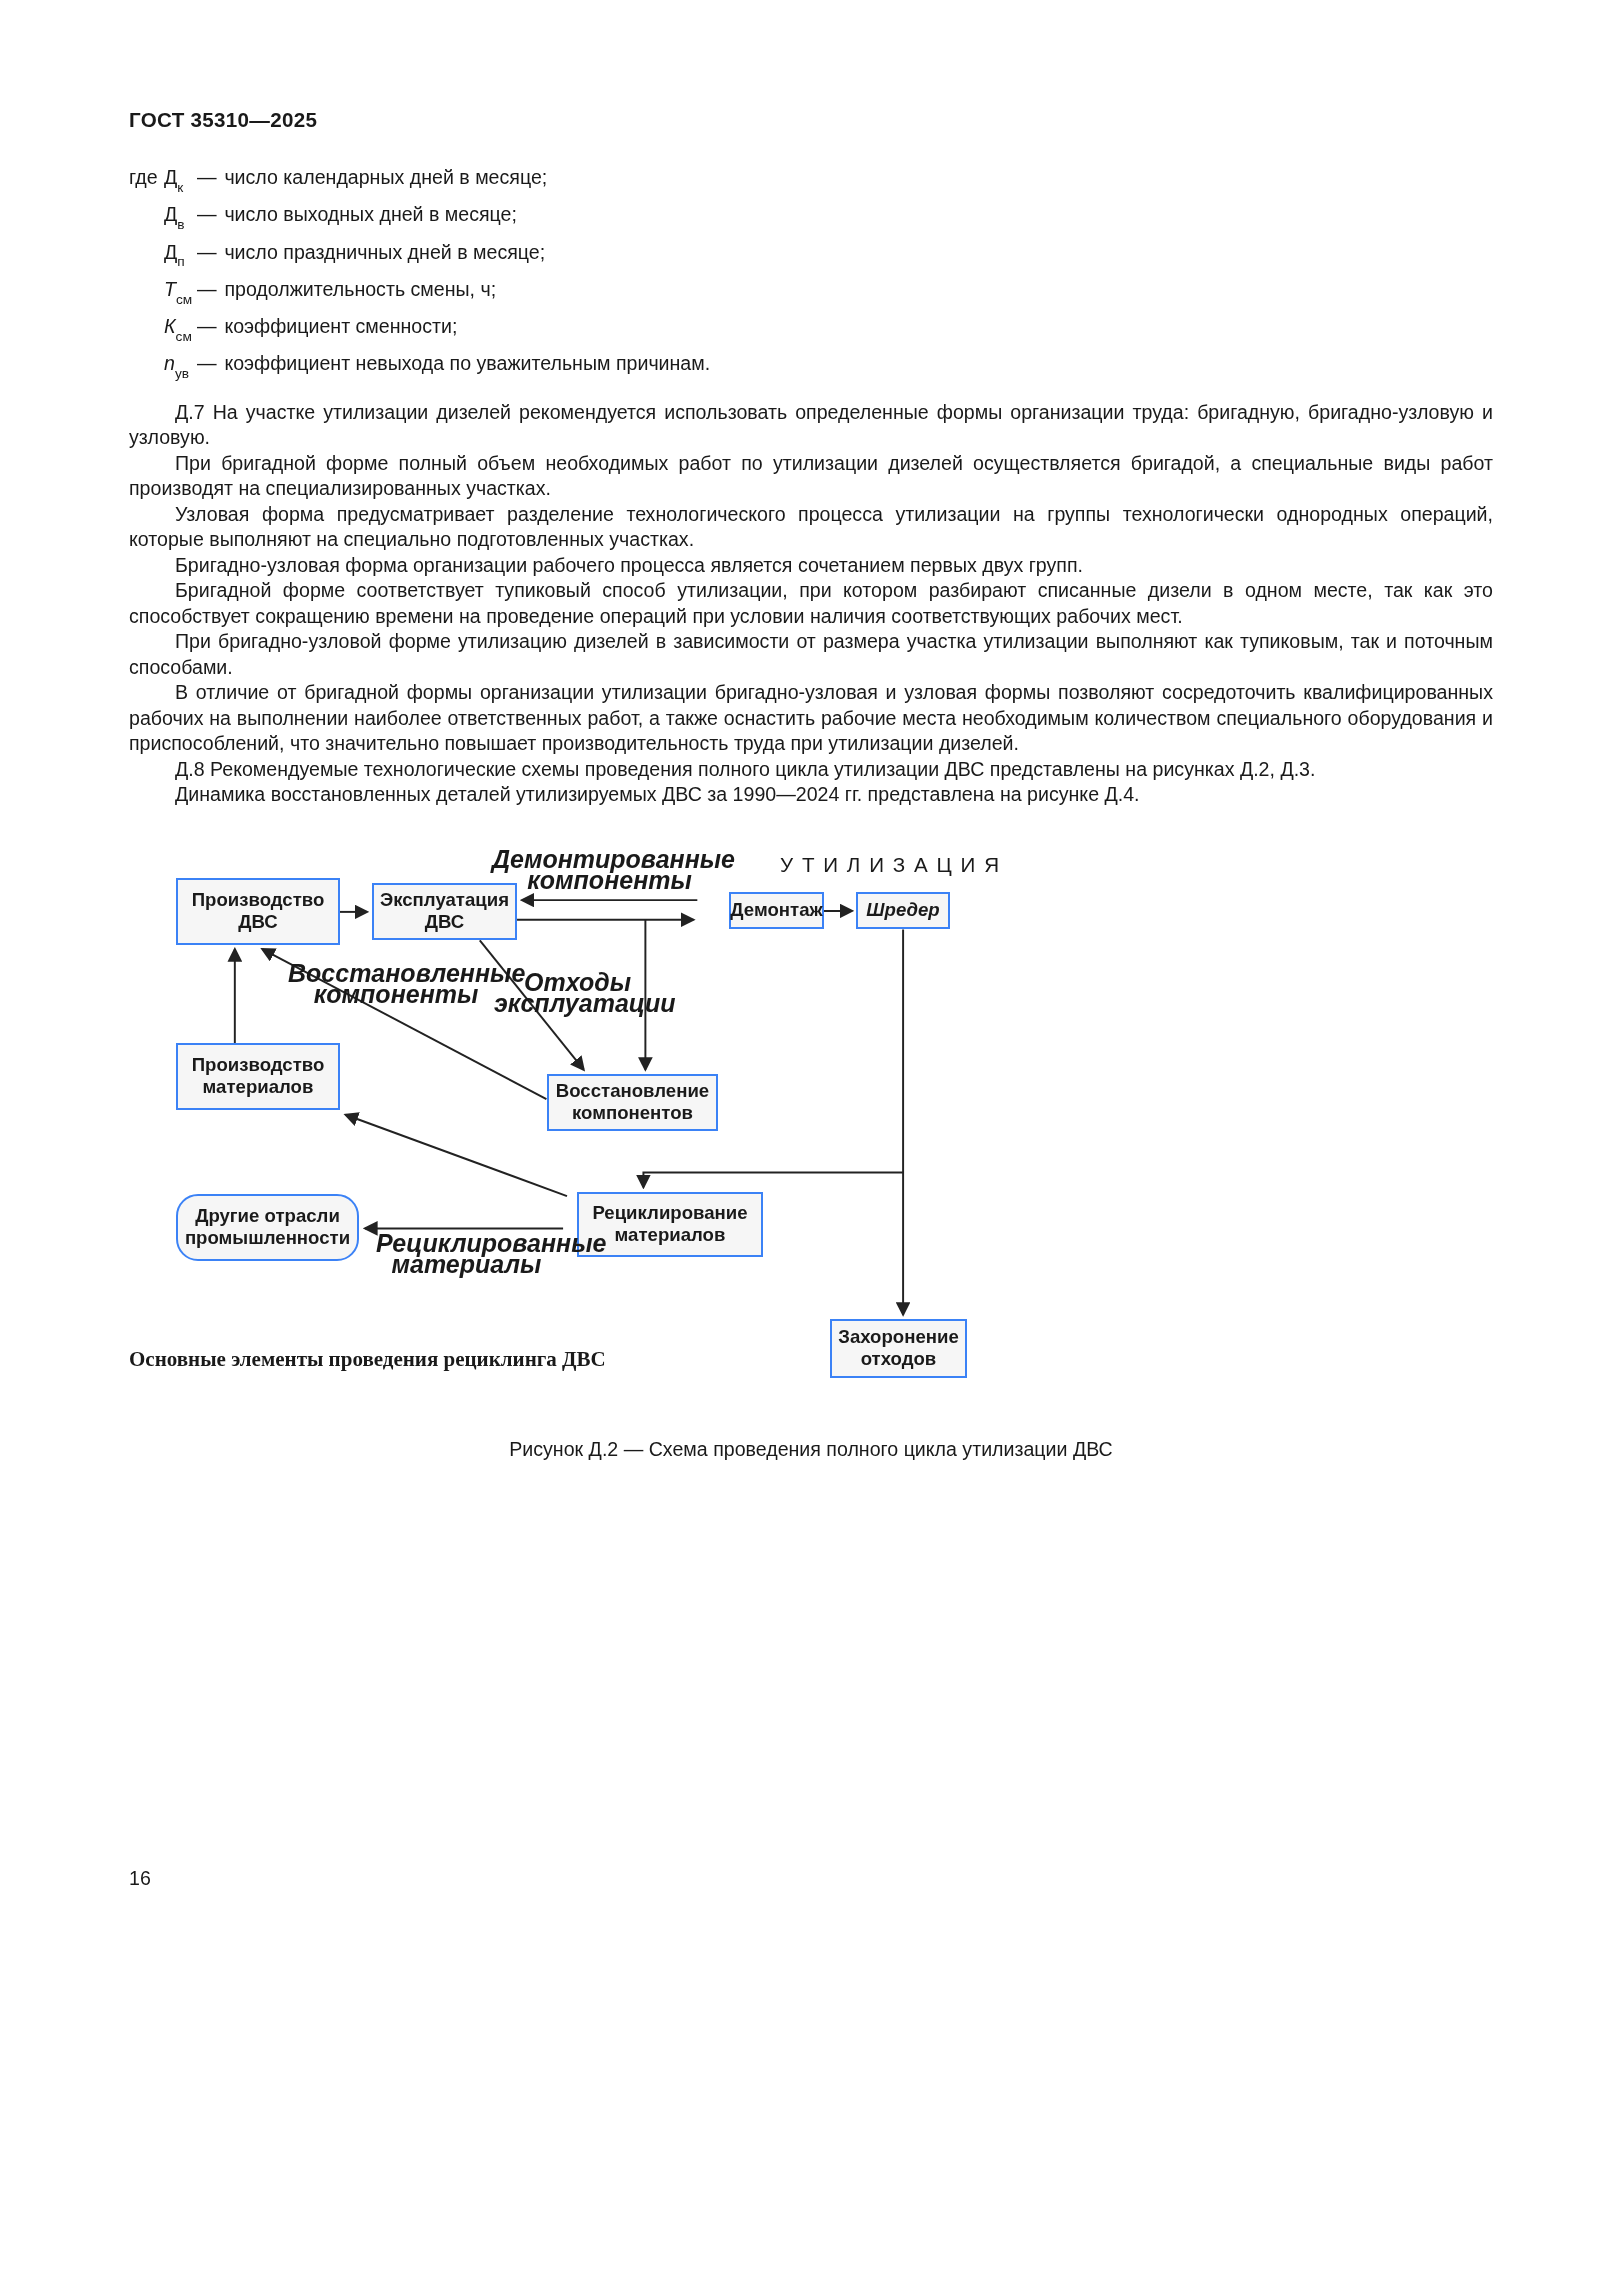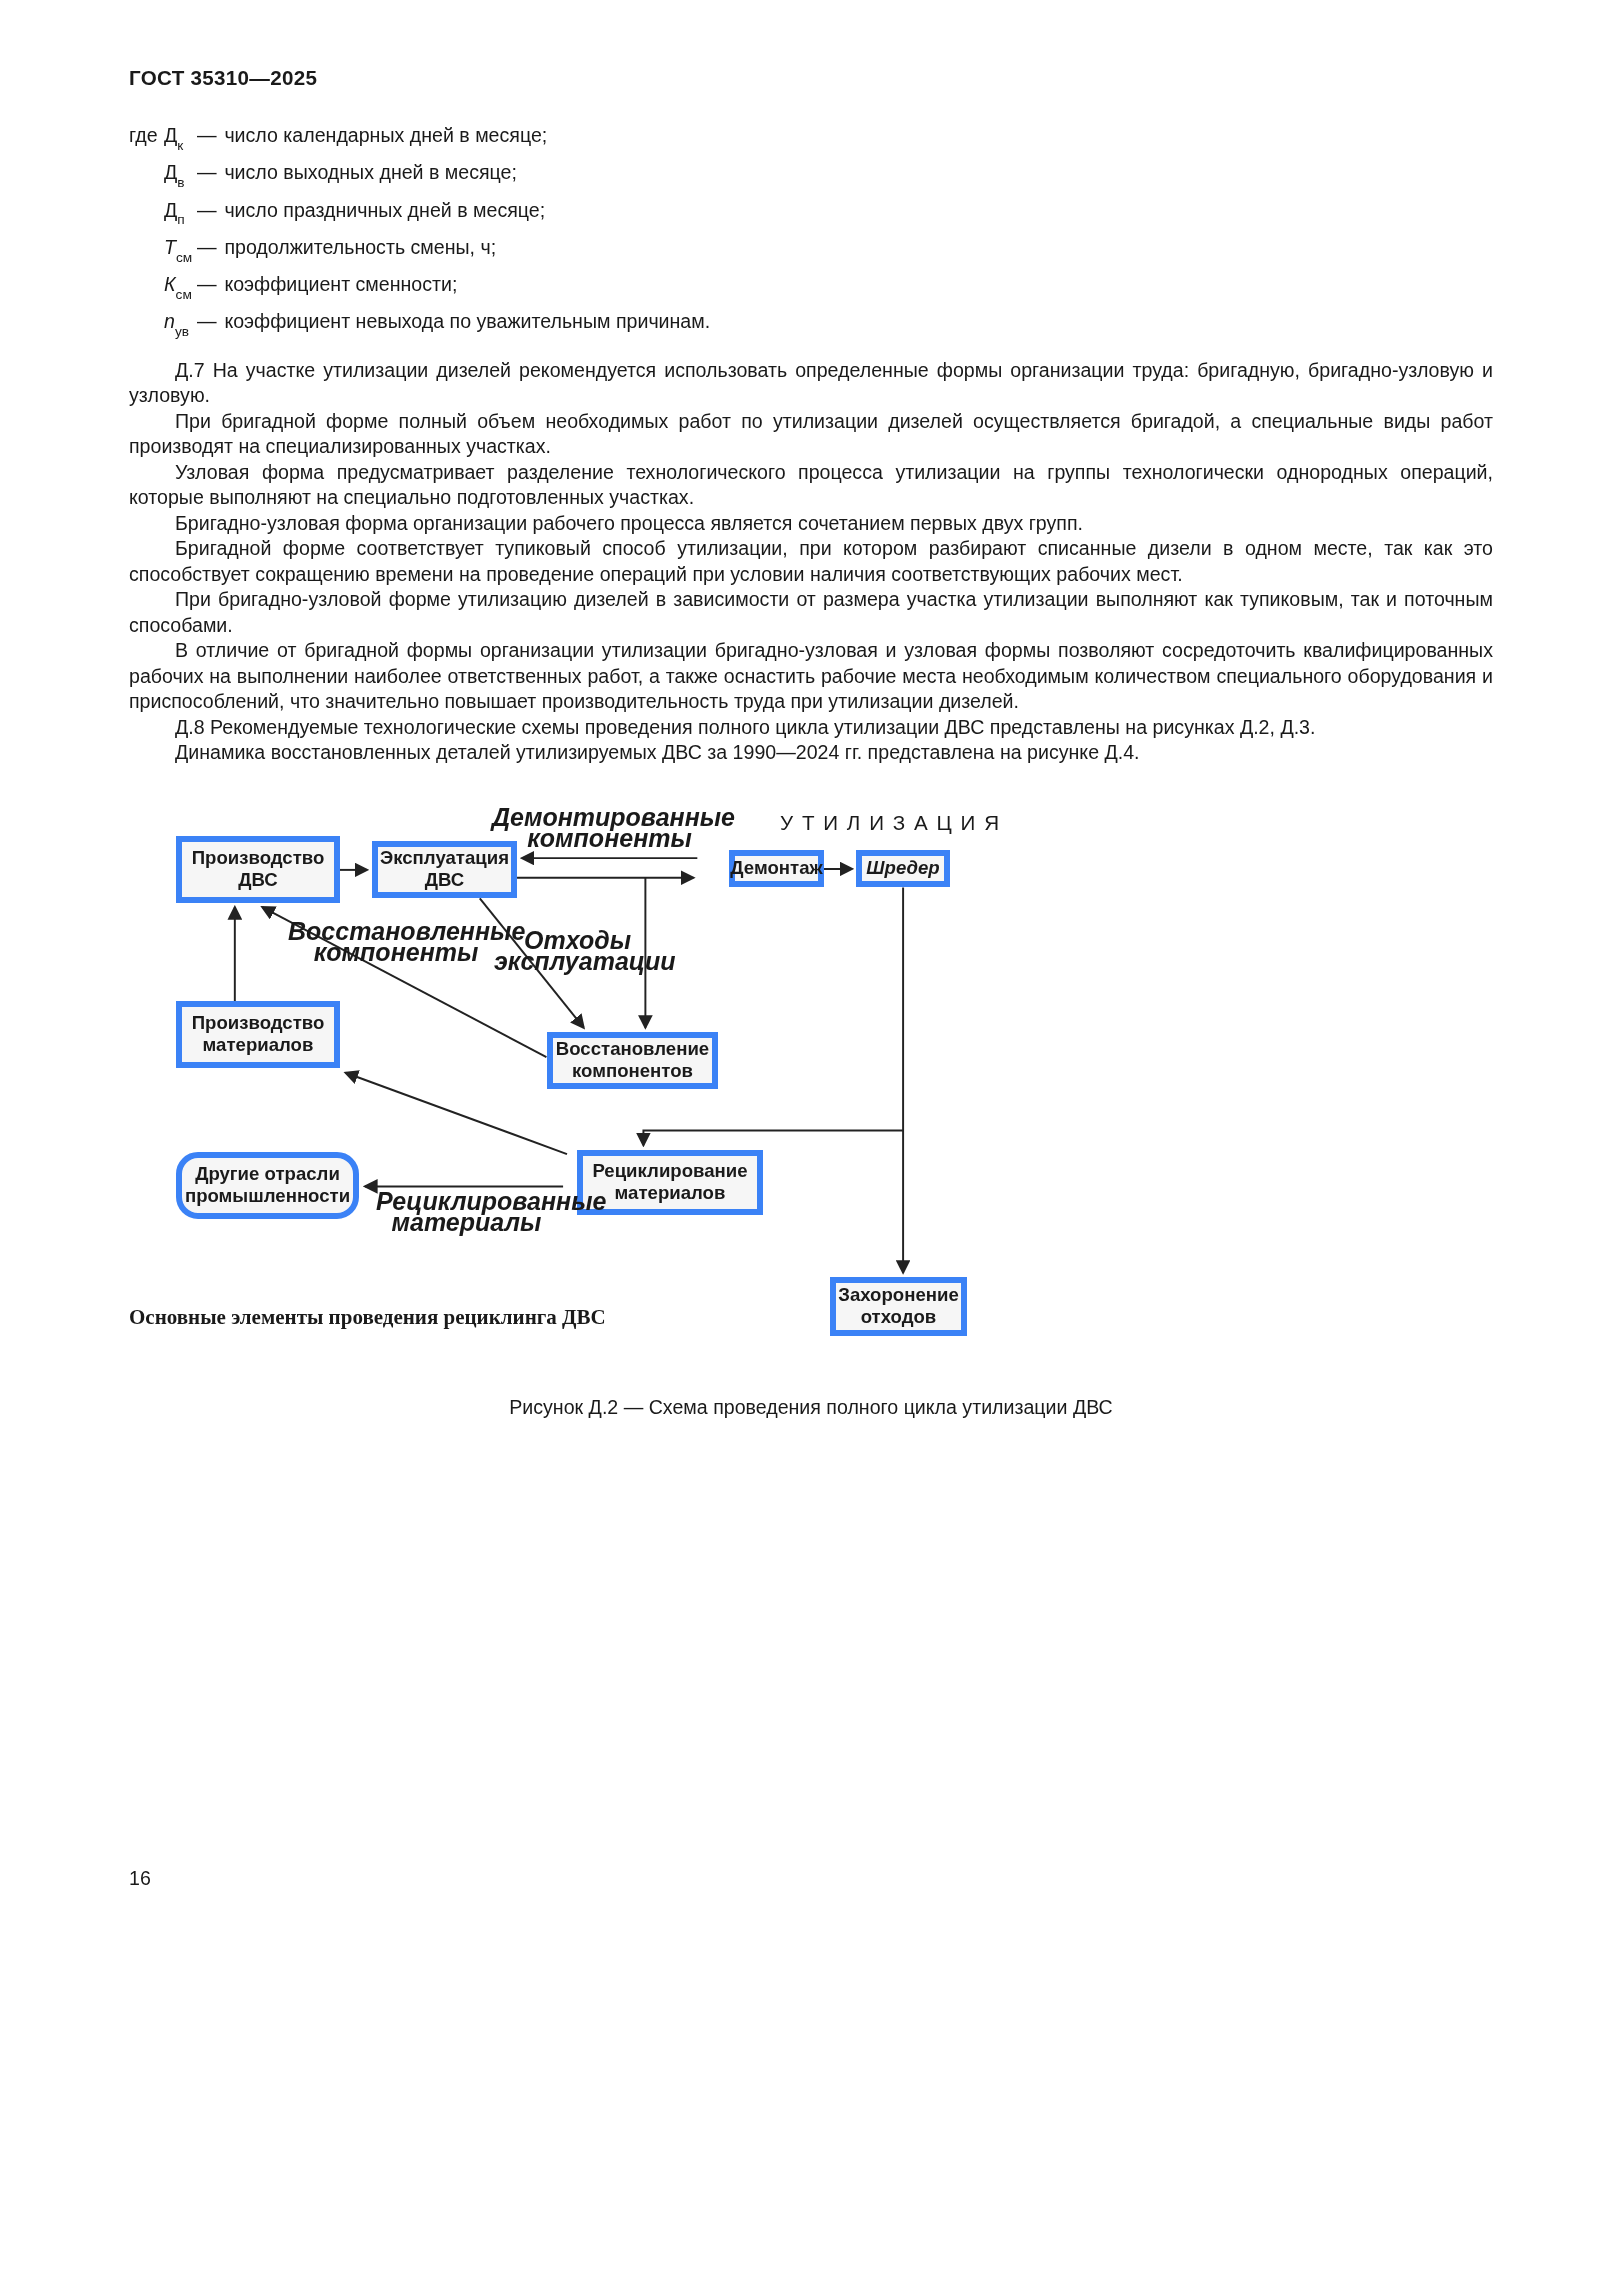--- a/index.html
+++ b/index.html
@@ -7,21 +7,21 @@
   body {
     font-family: "Liberation Sans", sans-serif;
     color: #1a1a1a;
     -webkit-font-smoothing: antialiased;
   }
   .page {
     position: relative;
     width: 1621px;
     height: 2293px;
     background: #ffffff;
-    padding: 66px 128px 0 129px;
+    padding: 108px 128px 0 129px;
     overflow: hidden;
   }
   .doc-header {
     font-size: 20.6px;
     font-weight: bold;
     letter-spacing: 0.3px;
     margin-bottom: 33px;
   }
   
   .definitions { font-size: 19.6px; margin-bottom: 15.7px; }
@@ -43,21 +43,21 @@
     margin-top: 41px;
   }
   .diagram svg.arrows {
     position: absolute;
     left: 0; top: 0;
     width: 1363px; height: 554px;
   }
   .dbox {
     position: absolute;
     background: #f6f6f6;
-    border: 6px solid #3b82f6;
+    border: 2px solid #3b82f6;
     display: flex;
     align-items: center;
     justify-content: center;
     text-align: center;
     font-size: 18.6px;
     font-weight: bold;
     line-height: 21.6px;
     padding: 2px 5.9px;
   }
   .dlabel {

